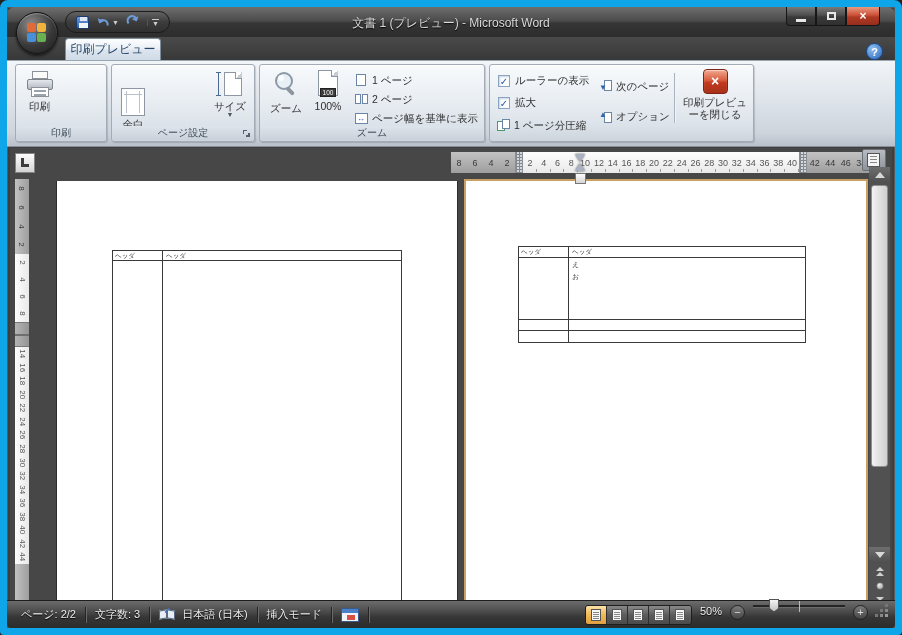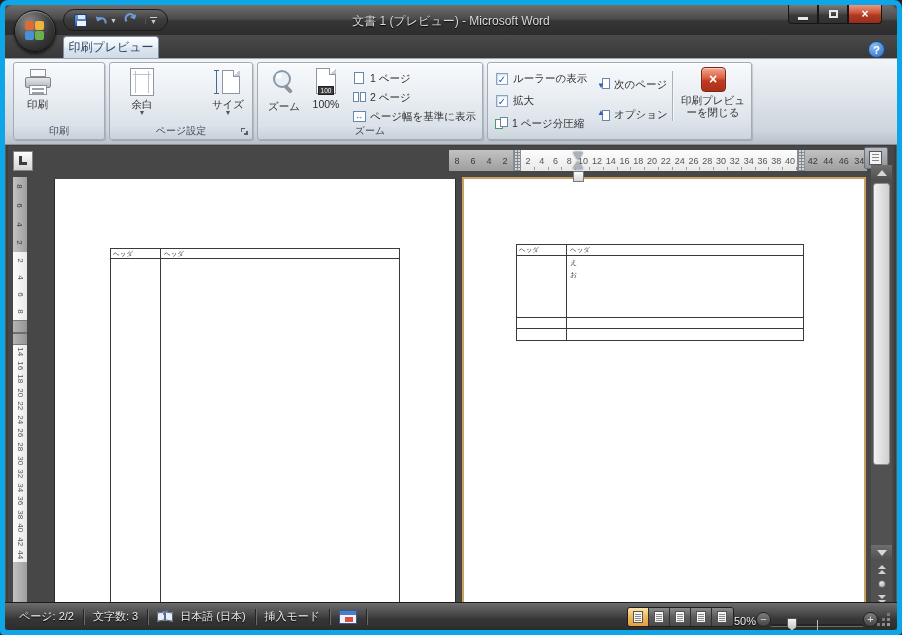--- a/index.html
+++ b/index.html
@@ -1,19 +1,19 @@
 <!DOCTYPE html>
 <html><head>
 <meta charset="utf-8">
 <style>
   * { margin:0; padding:0; box-sizing:border-box; }
   html,body { background:#222; }
   body { font-family:"Liberation Sans","DejaVu Sans",sans-serif; }
   #win { position:relative; width:902px; height:635px; background:#3e3e3e;
-         border:5px solid #0ea5e9; border-radius:8px 8px 4px 4px; overflow:hidden;
+         border:7px solid #0ea5e9; border-radius:8px 8px 4px 4px; overflow:hidden;
          box-shadow:inset 0 0 0 1px #5a5a5a; }
 
   
   .titlebar { position:absolute; top:0; left:0; right:0; height:30px;
     background:linear-gradient(#6e6e6e,#4c4c4c 45%,#353535 55%,#2d2d2d);
     border-radius:8px 8px 0 0; }
   .office-btn { position:absolute; left:9px; top:5px; width:42px; height:42px; border-radius:50%;
     background:radial-gradient(circle at 35% 28%, #8a8a8a, #3a3a3a 55%, #1e1e1e 95%);
     border:1px solid #141414; box-shadow:0 2px 3px rgba(0,0,0,.6), inset 0 1px 1px rgba(255,255,255,.35); z-index:9; }
   .office-logo { position:absolute; left:10px; top:10px; width:20px; height:20px; }
@@ -184,21 +184,21 @@
     color:#ececec; font-size:11px; border-radius:0 0 4px 4px; padding:0 6px 0 14px; }
   .ssep { width:1px; height:16px; background:#242424; box-shadow:1px 0 0 #6a6a6a; margin:0 9px; flex:0 0 auto; }
   .sitem { white-space:nowrap; text-shadow:0 1px 1px #000; }
   .spell-icon { width:16px; height:13px; position:relative; margin-right:7px; }
   .spell-icon .b1 { position:absolute; left:0; top:2px; width:8px; height:9px; background:#e8eef6; border:1px solid #5a6a80; transform:skewY(-8deg); }
   .spell-icon .b2 { position:absolute; left:8px; top:2px; width:8px; height:9px; background:#e8eef6; border:1px solid #5a6a80; transform:skewY(8deg); }
   .spell-icon .ck { position:absolute; left:4px; top:-3px; color:#3c78d0; font-size:10px; font-weight:bold; }
   .ime-icon { width:18px; height:14px; background:#f0f4fa; border:1px solid #3a5a8c; position:relative; }
   .ime-icon i { position:absolute; left:0; right:0; top:0; height:4px; background:#4a80c8; }
   .ime-icon b { position:absolute; left:5px; top:6px; width:8px; height:5px; background:#d85040; }
-  .status-right { margin-left:auto; display:flex; align-items:flex-end; }
+  .status-right { margin-left:auto; display:flex; align-items:flex-start; gap:8px; }
   .viewbtns { display:flex; border:1px solid #1f1f1f; border-radius:3px; overflow:hidden; }
   .vbtn { width:21px; height:18px; background:linear-gradient(#8a8a8a,#5c5c5c 50%,#4a4a4a); display:flex; align-items:center; justify-content:center; border-right:1px solid #2e2e2e; }
   .vbtn:last-child { border-right:none; }
   .vbtn.active { background:linear-gradient(#fbe2a8,#f0b858 50%,#e0a040); }
   .vbtn .mini { width:10px; height:12px; background:#f6f6f6; border:1px solid #555; position:relative; }
   .vbtn .mini i { position:absolute; left:1px; right:1px; top:2px; height:1px; background:#888; box-shadow:0 2px 0 #888, 0 4px 0 #888, 0 6px 0 #888; }
   .zoomlabel { text-shadow:0 1px 1px #000; }
   .zbtn { width:15px; height:15px; border-radius:50%; background:linear-gradient(#7c7c7c,#454545); border:1px solid #222;
     color:#ddd; font-size:11px; line-height:13px; text-align:center; }
   .ztrack { width:92px; height:3px; background:#242424; border-bottom:1px solid #6a6a6a; position:relative; }
@@ -268,21 +268,21 @@
             <i class="paper-out"></i>
             <i class="l1"></i>
             <i class="l2"></i>
           </div>
         <div>印刷</div>
       </div>
       <div class="glabel">印刷</div>
     </div>
 
     <div class="rgroup" style="left:104px;width:144px;">
-      <div class="bigbtn" style="left:11px;width:42px;">
+      <div class="bigbtn" style="left:0;width:42px;margin-top:18px;">
         <div class="bicon icon-page icon-margins">
             <i class="mv1"></i>
             <i class="mv2"></i>
             <i class="mh1"></i>
           </div>
         <div>余白</div>
         <div class="caret">▼</div>
       </div>
       <div class="bigbtn" style="left:98px;width:40px;">
         <div class="bicon icon-size">

